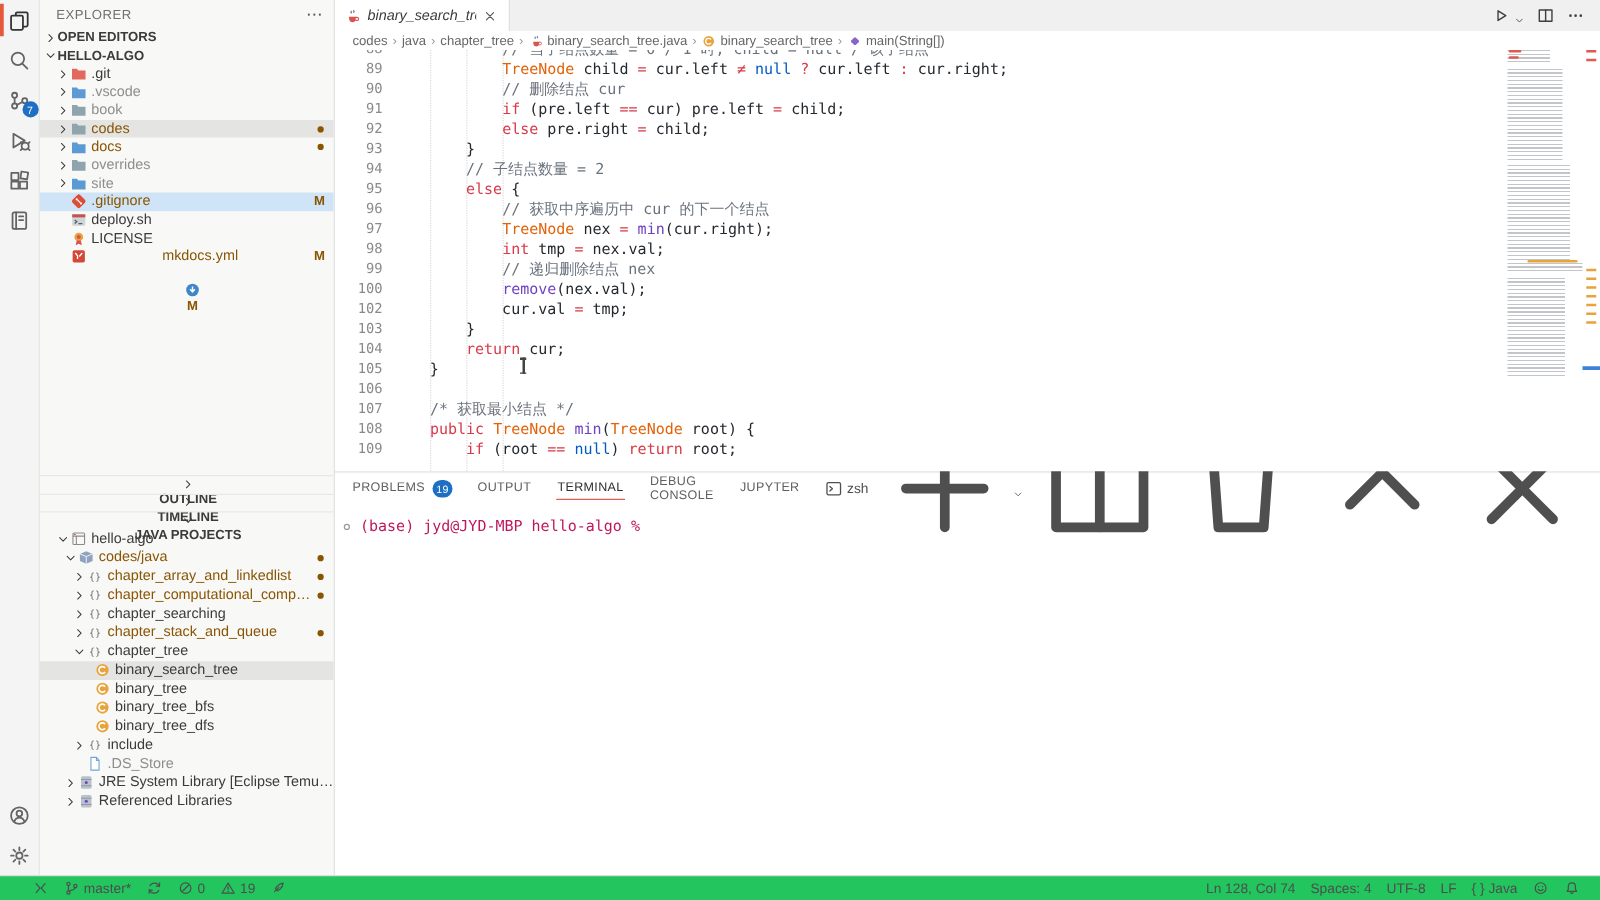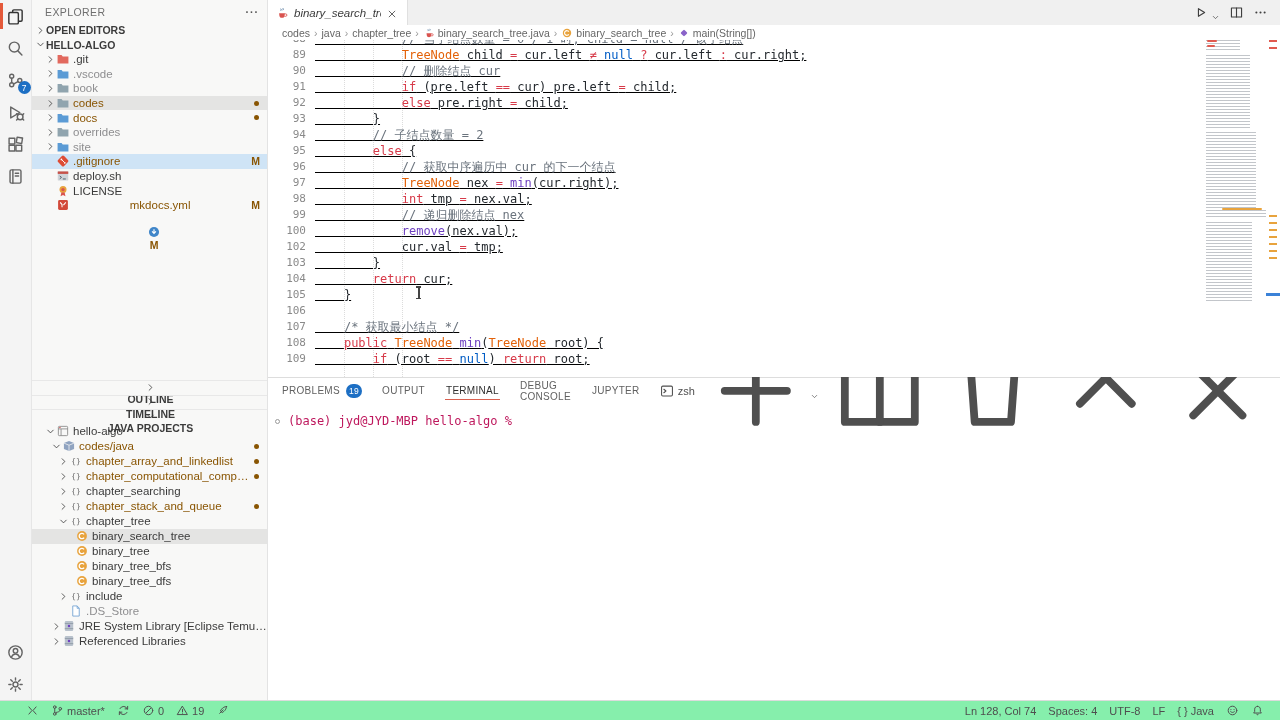--- a/index.html
+++ b/index.html
@@ -56,21 +56,21 @@
   .bc-item { display:flex; align-items:center; gap:3px; cursor:pointer; }
   .bc-sep { margin:0 4px; color:#999; }
   .bic { width:12px; height:12px; }
   .bic svg { width:12px; height:12px; display:block; }
 
   .code-area { position:relative; flex:1; background:#fff; overflow:hidden;
                font-family:"DejaVu Sans Mono","Liberation Mono",monospace; font-size:12px; line-height:16px; }
   .code-lines { position:absolute; left:0; right:110px; top:-9px; }
   .cl { display:flex; height:16px; white-space:pre; }
   .ln { width:38px; text-align:right; color:#8a8a8a; flex:none; font-size:11px; }
-  .lc { margin-left:9px;text-decoration:underline; }
+  .lc { margin-left:9px; }
   .tok-p { color:#24292e; } .tok-k { color:#d73a49; } .tok-t { color:#e36209; }
   .tok-f { color:#6f42c1; } .tok-n { color:#005cc5; } .tok-c { color:#6a737d; }
   .ig { position:absolute; top:0; bottom:0; border-left:1px dotted #dcdcdc; }
   .ibeam { position:absolute; left:147px; top:246px; width:7px; height:13px; }
   .ibeam::before, .ibeam::after { content:""; position:absolute; left:1px; width:5px; height:1.5px; background:#444; }
   .ibeam::before { top:0; } .ibeam::after { bottom:0; }
   .ibeam span { position:absolute; left:3px; top:0; bottom:0; width:1.5px; background:#444; display:block; }
 
   .minimap { position:absolute; right:14px; top:0; width:64px; height:100%; }
   .mm-block { position:absolute; left:4px; background:repeating-linear-gradient(180deg, rgba(110,118,129,.42) 0 1px, transparent 1px 3px); }
@@ -89,21 +89,21 @@
   .ptab.active .pt-label { border-bottom-color:#d9604f; }
   .pbadge { background:#1d6fc4; color:#fff; border-radius:8px; min-width:15px; height:14px; font-size:8.5px; display:flex; align-items:center; justify-content:center; margin-left:5px; padding:0 3px; }
   .panel-actions { margin-left:auto; display:flex; align-items:center; gap:9px; color:#4f4f4f; }
   .shell-pick { display:flex; align-items:center; gap:4px; font-size:11px; cursor:pointer; }
   .shell-pick .pic { width:14px; height:14px; }
   .term { flex:1; position:relative; font-family:"DejaVu Sans Mono","Liberation Mono",monospace; font-size:12px; color:#be185d; cursor:text; }
   .term-deco { position:absolute; left:7px; top:15px; width:5px; height:5px; border:1px solid #9a9a9a; border-radius:50%; }
   .term-line { position:absolute; left:20px; top:10px; white-space:pre; }
 
   
-  .statusbar { height:20px; background:#86efac; border-top:1px solid #dcdcdc; display:flex; align-items:center; font-size:11px; color:#4e4e4e; padding:0 10px 0 20px; flex:none; }
+  .statusbar { height:20px; background:#22c55e; border-top:1px solid #dcdcdc; display:flex; align-items:center; font-size:11px; color:#4e4e4e; padding:0 10px 0 20px; flex:none; }
   .sb-group { display:flex; align-items:center; }
   .sb-item { display:flex; align-items:center; gap:3px; padding:0 6px; height:20px; cursor:pointer; }
   .sic { width:13px; height:13px; display:block; }
   .sic svg { width:13px; height:13px; display:block; }
   #status-right { margin-left:auto; display:flex; align-items:center; }
 </style>
 </head>
 <body>
 
 <div class="app">

